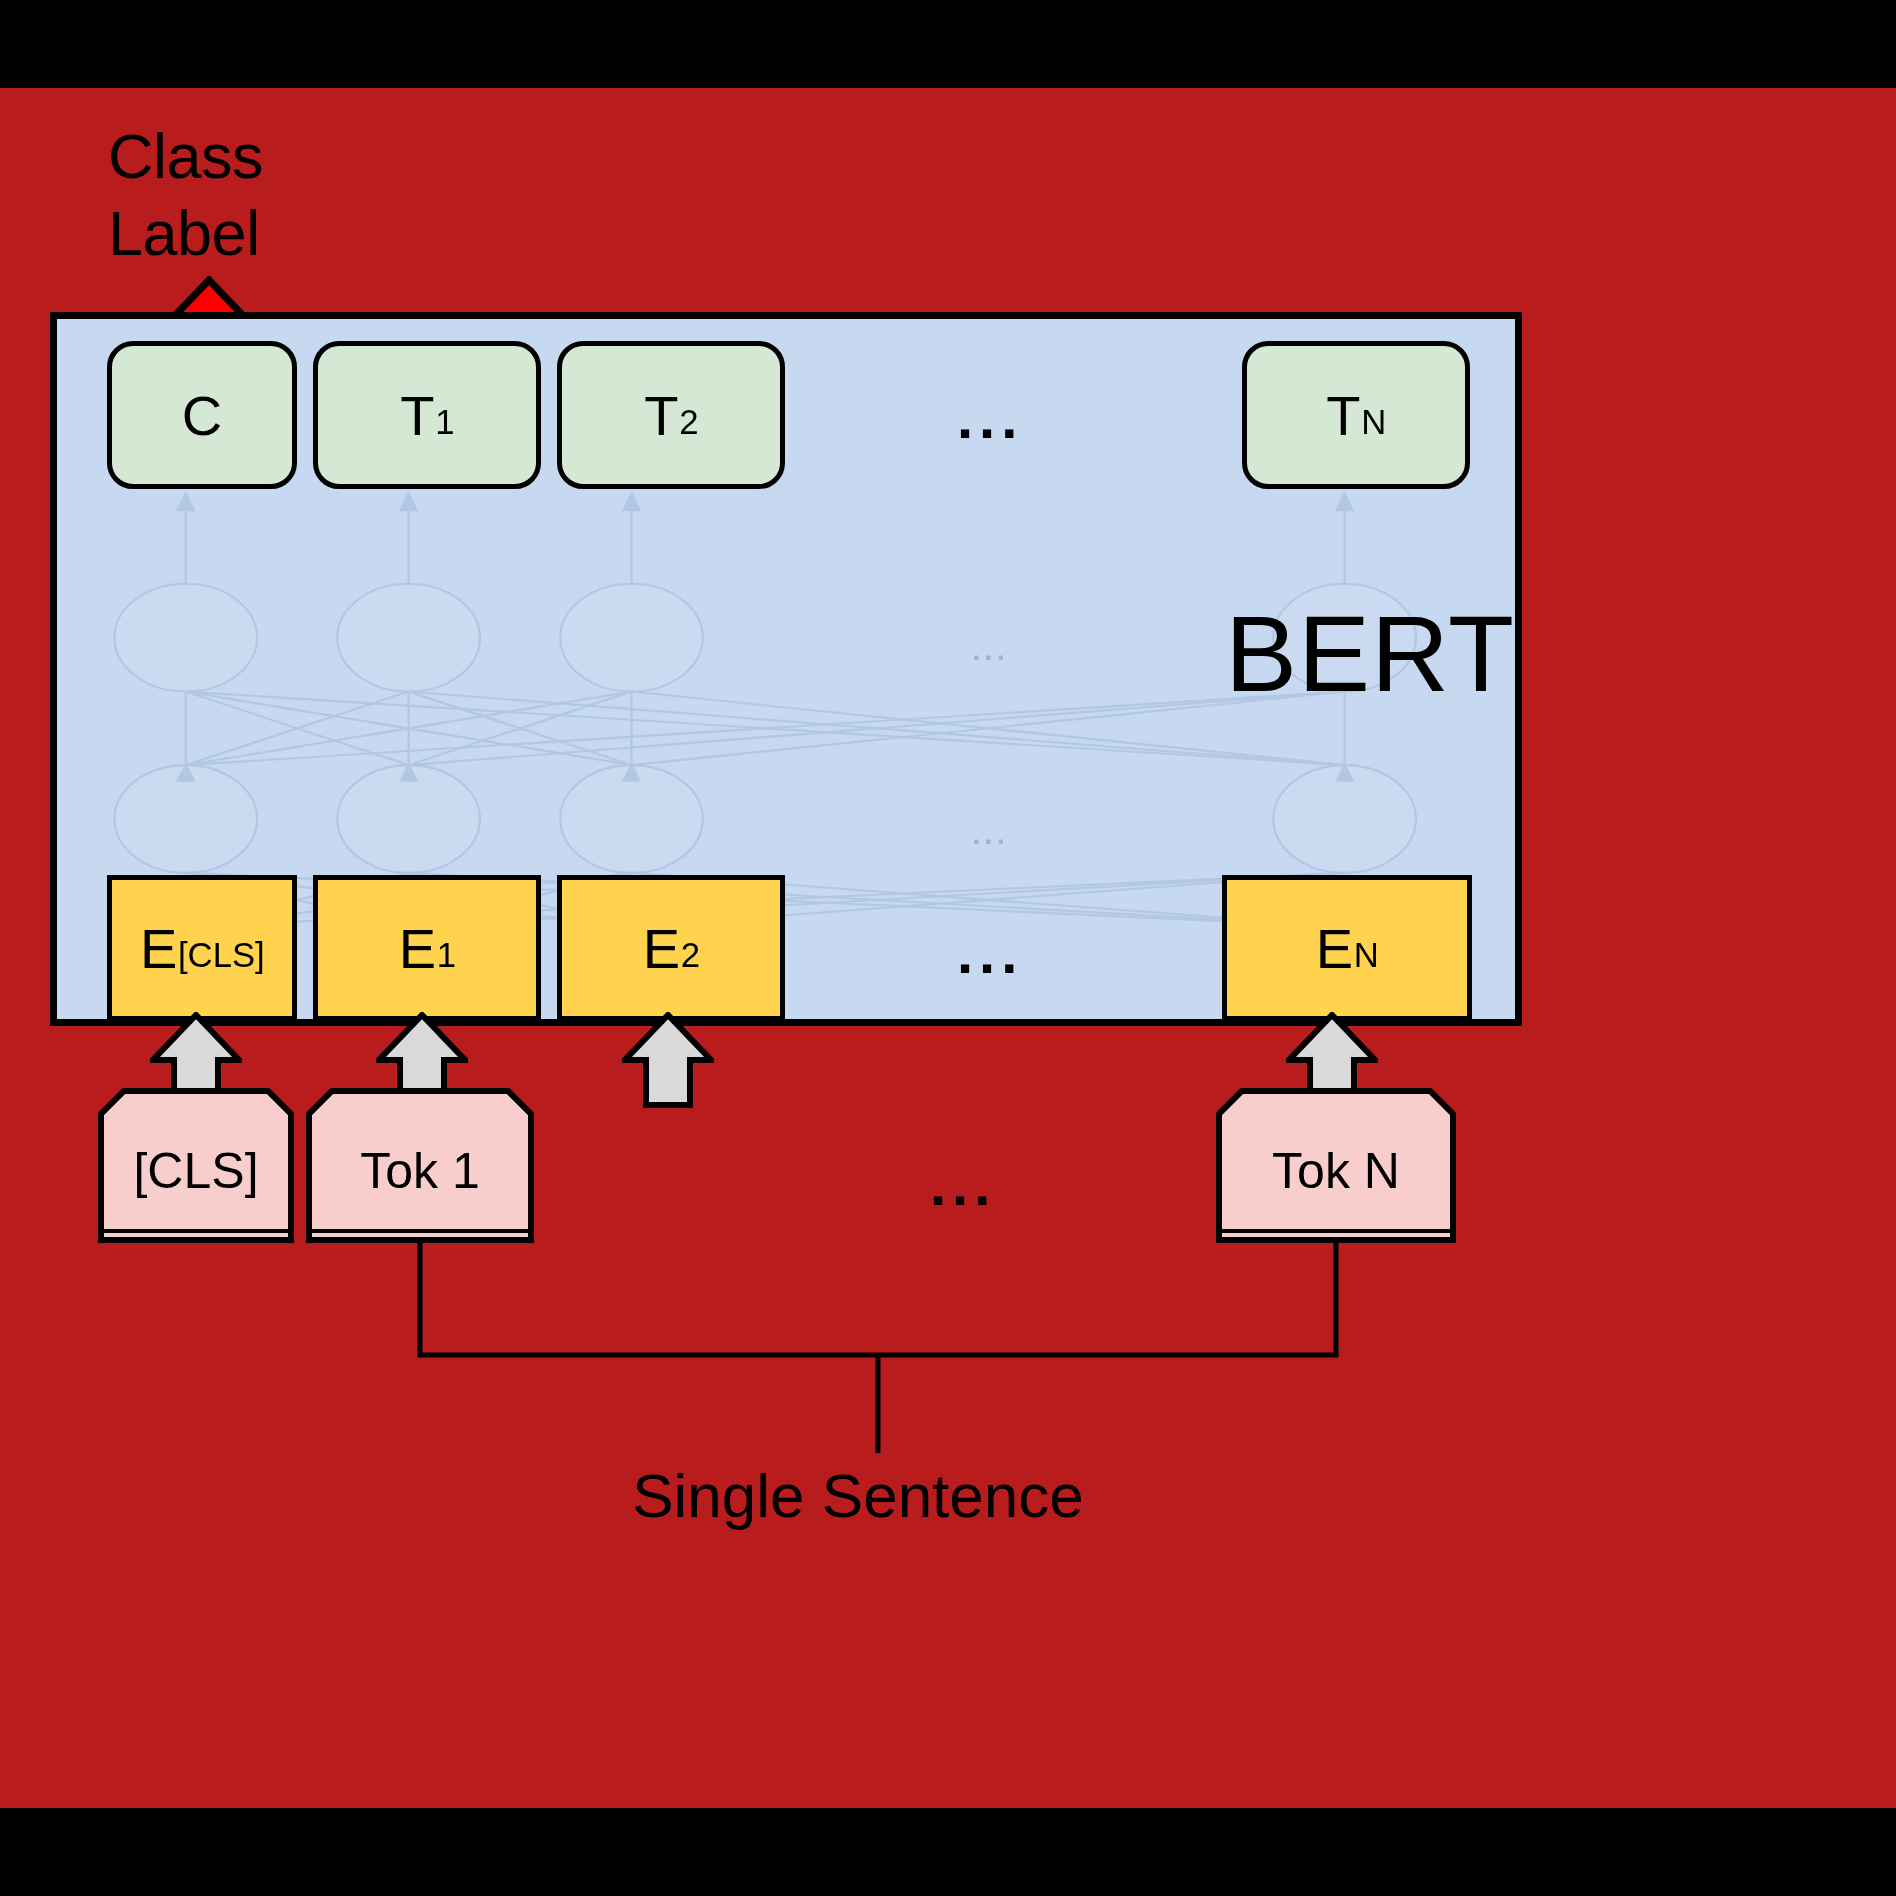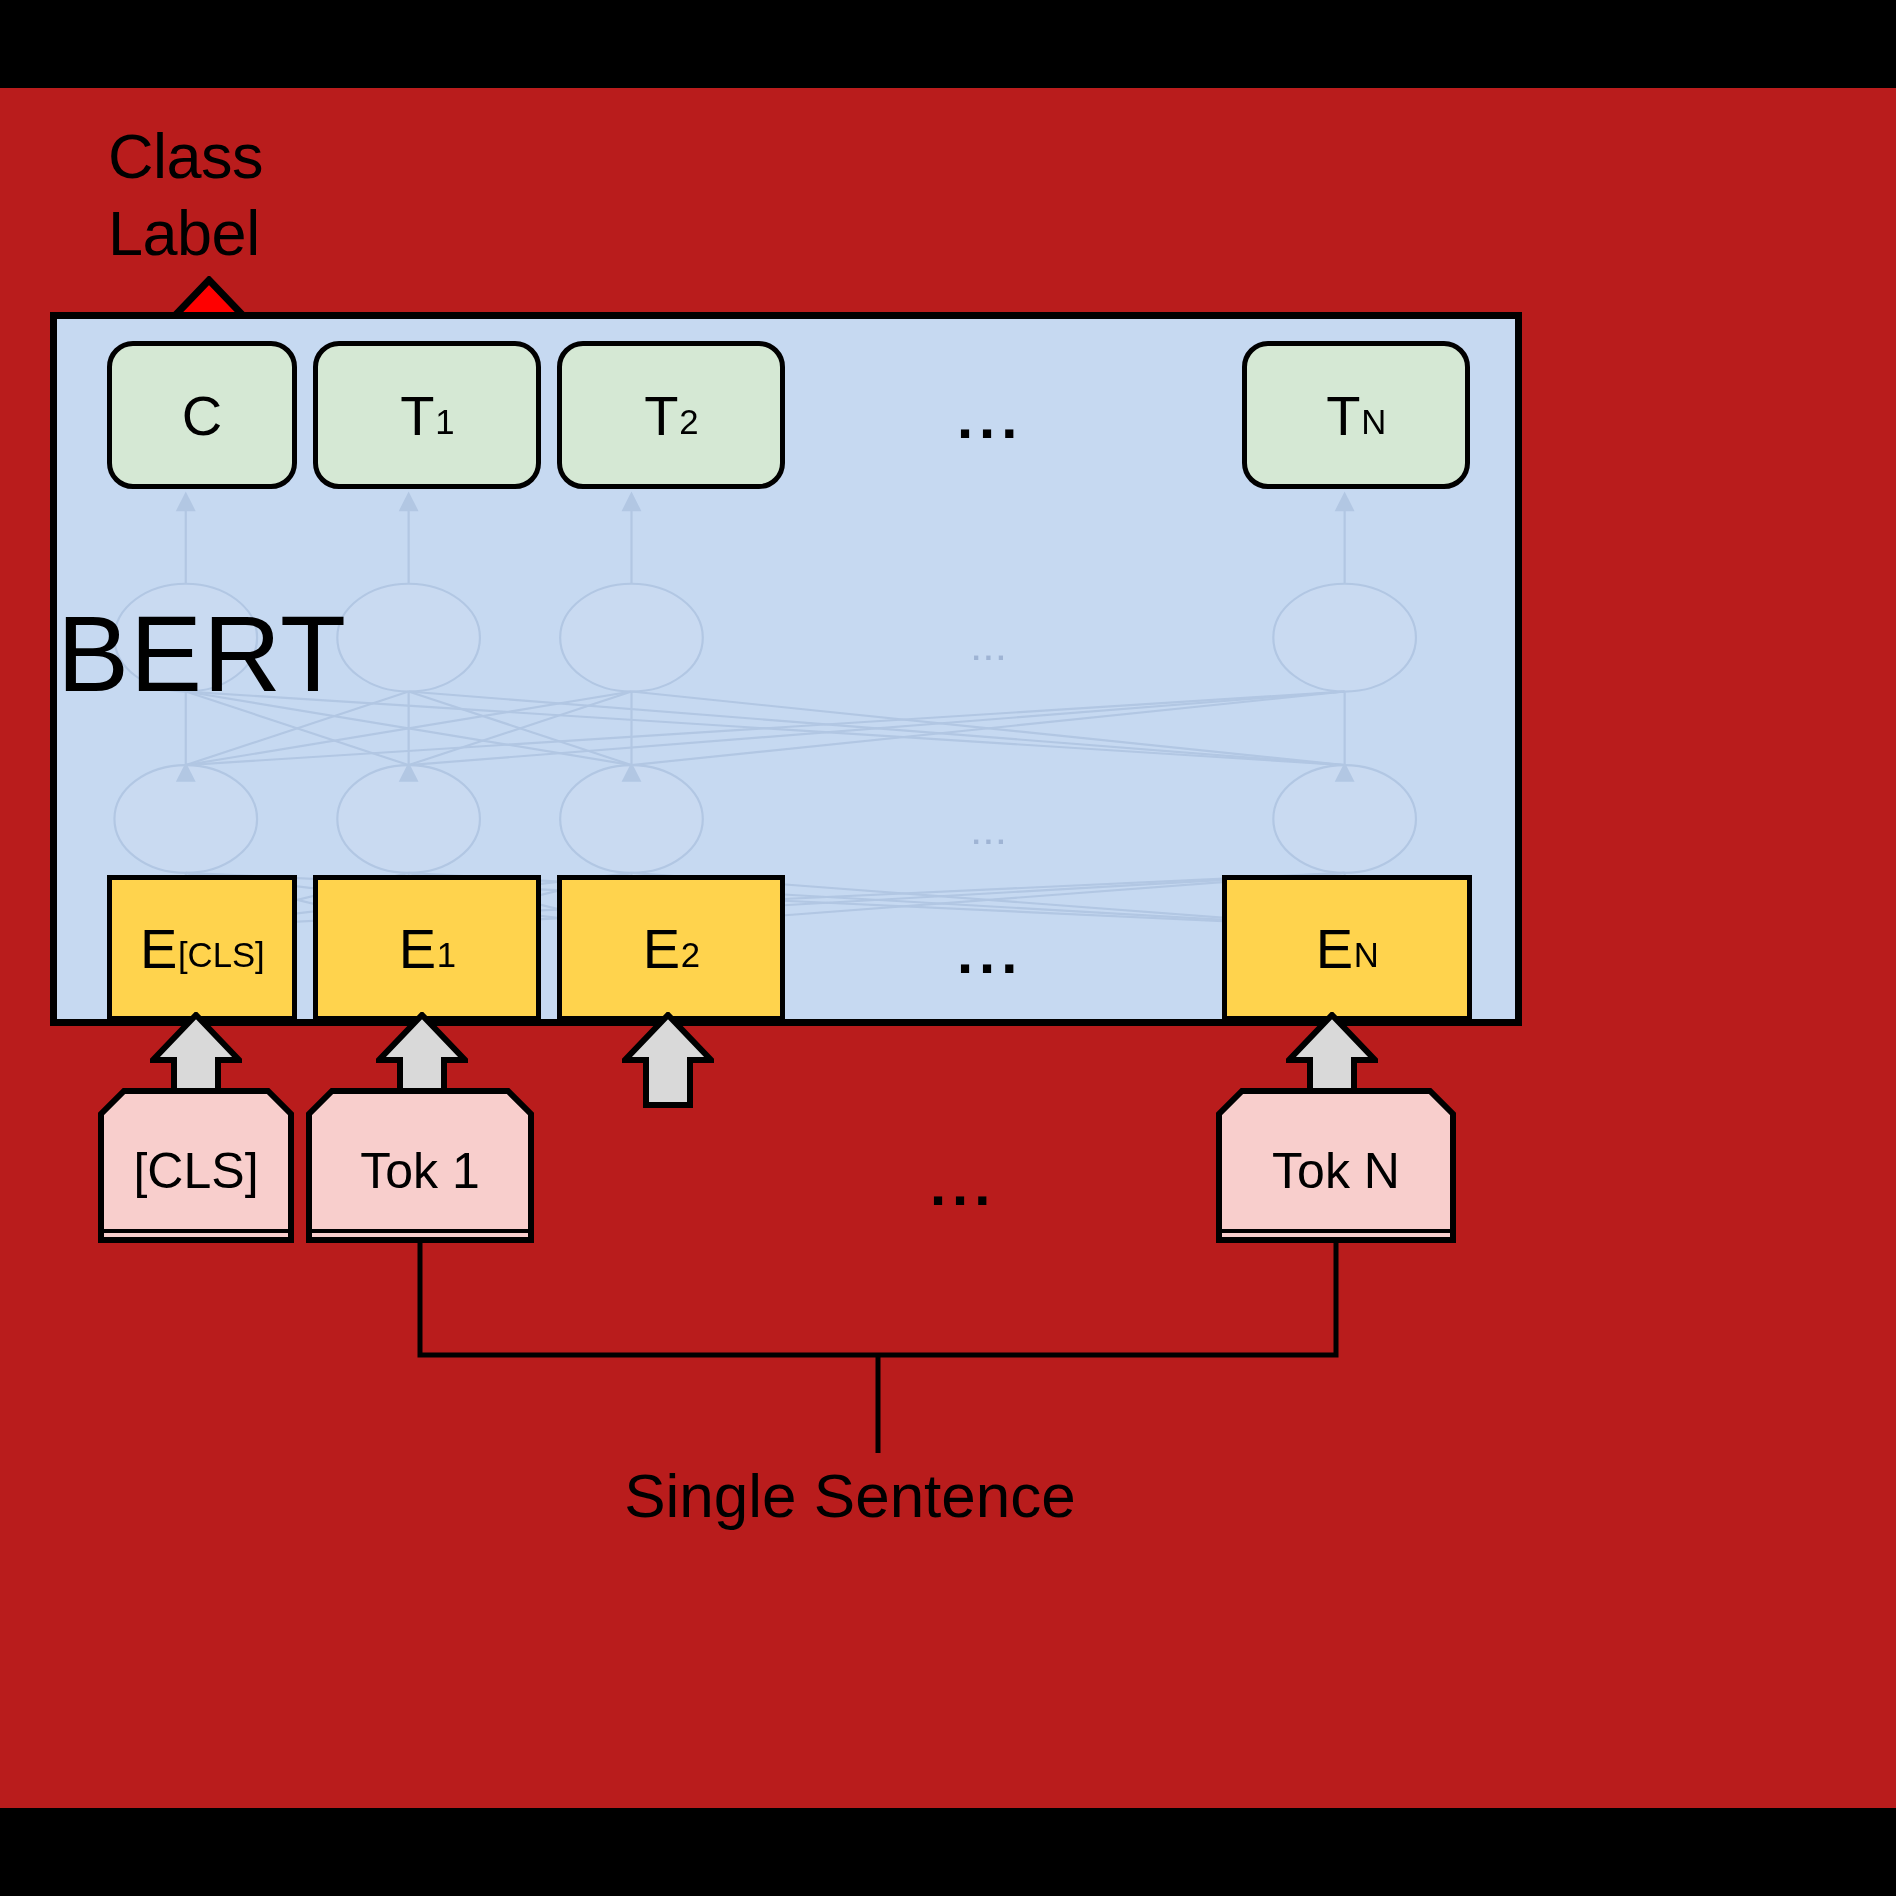--- a/index.html
+++ b/index.html
@@ -74,21 +74,21 @@
     height: 100%;
     opacity: 0.40;
     pointer-events: none;
   }
 
   #bert-title {
     position: absolute;
     left: 0;
     top: 272px;
     width: 100%;
-    text-align: left;
+    text-align: right;
     font-size: 108px;
     color: #000000;
     letter-spacing: 1px;
   }
 
   
   .node {
     position: absolute;
     box-sizing: border-box;
     display: flex;
@@ -176,21 +176,21 @@
   #sentence-bracket {
     position: absolute;
     left: 0;
     top: 1150px;
     width: 1896px;
     height: 240px;
   }
 
   #sentence-label {
     position: absolute;
-    left: 0;
+    left: 8px;
     top: 1372px;
     width: 1700px;
     text-align: center;
     font-size: 62px;
     color: #000000;
   }
 </style>
 </head>
 <body>
 

